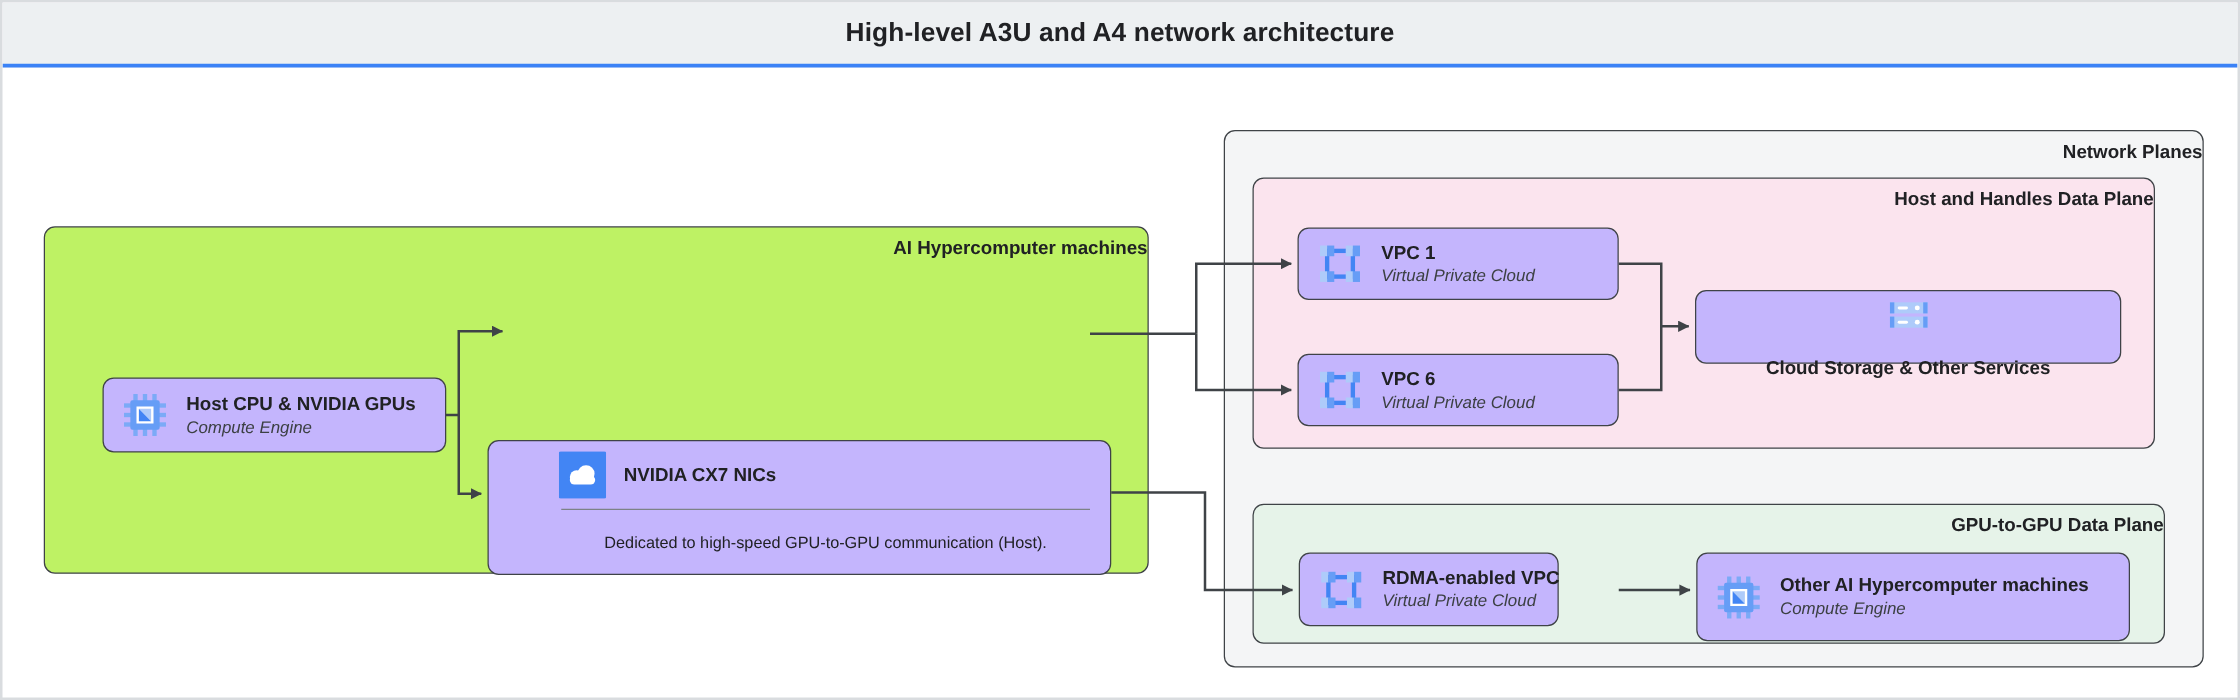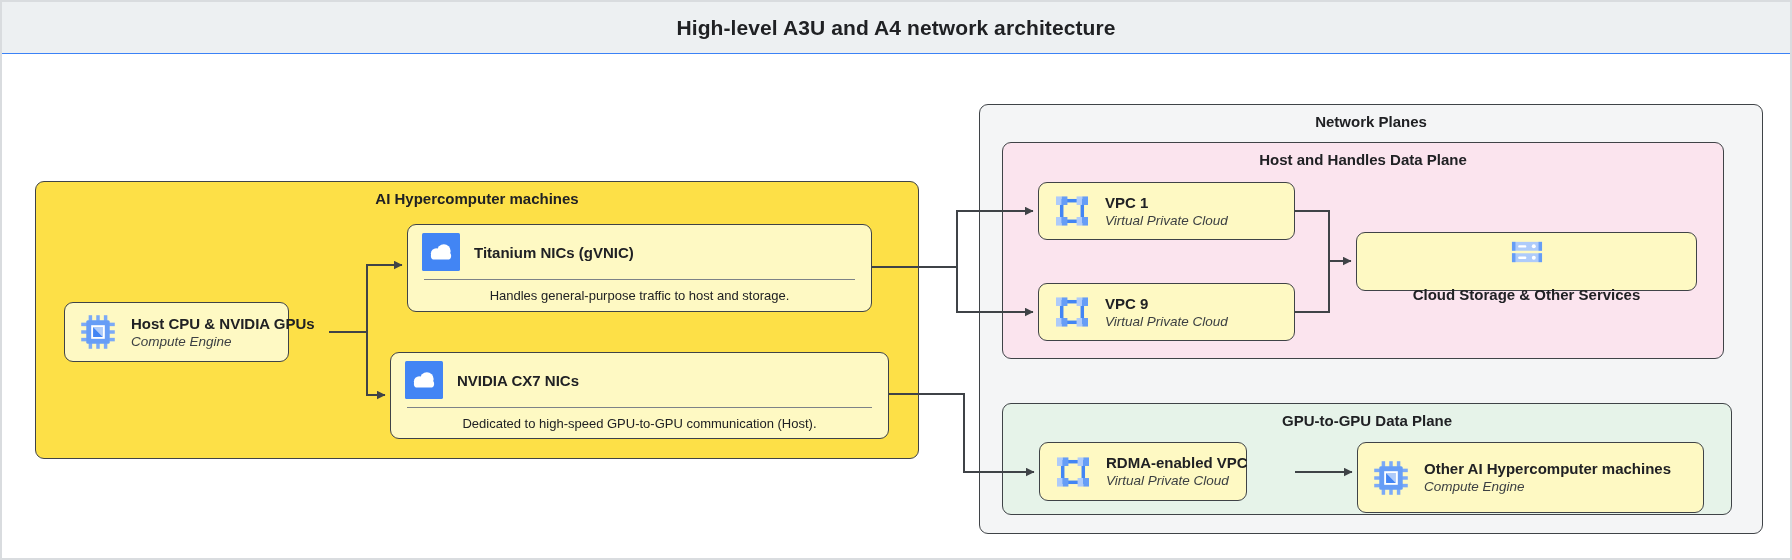--- a/index.html
+++ b/index.html
@@ -3,37 +3,37 @@
 <meta charset="utf-8">
 <style>
   html,body{margin:0;padding:0;background:#fff;}
   body{font-family:"Liberation Sans",sans-serif;-webkit-font-smoothing:antialiased;}
   #canvas{
     position:relative;width:1792px;height:560px;background:#ffffff;
     border:2px solid #d9dcdf;box-sizing:border-box;overflow:hidden;
   }
   .header{
     position:absolute;left:0;top:0;width:100%;height:52px;
-    background:#edf0f2;border-bottom:1px solid #3b82f6;
+    background:#edf0f2;border-bottom:3px solid #3b82f6;
     display:flex;align-items:center;justify-content:center;box-sizing:border-box;
   }
   .header .title{font-size:21px;font-weight:700;color:#202124;letter-spacing:.1px;}
   .group{
     position:absolute;border:1.5px solid #3f4347;border-radius:9px;box-sizing:border-box;
   }
   .group-label{
-    position:absolute;top:8px;left:0;width:100%;text-align:center;
+    position:absolute;top:8px;left:0;width:100%;text-align:right;
     font-size:15px;font-weight:700;color:#202124;
   }
-  .g-blue{background:#fde047;}
+  .g-blue{background:#bef264;}
   .g-gray{background:#f4f5f6;}
   .g-pink{background:#fbe4ee;}
   .g-green{background:#e6f3e9;}
   .card{
-    position:absolute;background:#fef9c3;border:1.5px solid #3f4347;border-radius:9px;
+    position:absolute;background:#c4b5fd;border:1.5px solid #3f4347;border-radius:9px;
     box-sizing:border-box;display:flex;align-items:center;gap:14px;padding:0 14px;
   }
   .card .icon{width:38px;height:38px;flex:0 0 auto;}
   .card .txt{display:flex;flex-direction:column;justify-content:center;}
   .card .t{font-size:15px;font-weight:700;color:#202124;line-height:19px;white-space:nowrap;}
   .card .s{font-size:13.5px;font-weight:400;color:#3c4043;line-height:18px;white-space:nowrap;font-style:italic;}
   .card.nic{flex-direction:column;align-items:stretch;gap:0;padding:0;}
   .nic-top{display:flex;align-items:center;gap:14px;padding:0 14px;height:54px;}
   .nic-div{border-top:1.5px solid #7d8287;margin:0 16px;}
   .nic-desc{
@@ -141,42 +141,32 @@
       <path d="M870,265 H955"></path>
       <path d="M955,265 V209 H1031" marker-end="url(#ah)"></path>
       <path d="M955,265 V310 H1031" marker-end="url(#ah)"></path>
       <path d="M887,392 H962 V470 H1032" marker-end="url(#ah)"></path>
       <path d="M1293,209 H1327 V310 H1293"></path>
       <path d="M1327,259 H1349" marker-end="url(#ah)"></path>
       <path d="M1293,470 H1350" marker-end="url(#ah)"></path>
     </g>
   </svg>
 
-  <div class="card" style="left:62px;top:300px;width:225px;height:60px;">
+  <div class="card" style="left:80px;top:300px;width:275px;height:60px;">
     <svg class="icon">
         <use href="#icon-chip"></use>
       </svg>
     <div class="txt">
       <div class="t">Host CPU &amp; NVIDIA GPUs</div>
       <div class="s">Compute Engine</div>
     </div>
   </div>
 
-  <div class="card nic" style="left:405px;top:222px;width:465px;height:88px;">
-    <div class="nic-top">
-      <svg class="icon">
-          <use href="#icon-cloud"></use>
-        </svg>
-      <div class="t">Titanium NICs (gVNIC)</div>
-    </div>
-    <div class="nic-div"></div>
-    <div class="nic-desc">Handles general-purpose traffic to host and storage.</div>
-  </div>
-
-  <div class="card nic" style="left:388px;top:350px;width:499px;height:87px;">
+
+  <div class="card nic" style="left:388px;top:350px;width:499px;height:108px;padding-left:42px;">
     <div class="nic-top">
       <svg class="icon">
           <use href="#icon-cloud"></use>
         </svg>
       <div class="t">NVIDIA CX7 NICs</div>
     </div>
     <div class="nic-div"></div>
     <div class="nic-desc">Dedicated to high-speed GPU-to-GPU communication (Host).</div>
   </div>
 
@@ -188,21 +178,21 @@
       <div class="t">VPC 1</div>
       <div class="s">Virtual Private Cloud</div>
     </div>
   </div>
 
   <div class="card" style="left:1036px;top:281px;width:257px;height:58px;">
     <svg class="icon">
         <use href="#icon-vpc"></use>
       </svg>
     <div class="txt">
-      <div class="t">VPC 9</div>
+      <div class="t">VPC 6</div>
       <div class="s">Virtual Private Cloud</div>
     </div>
   </div>
 
   <div class="card" style="left:1354px;top:230px;width:341px;height:59px;flex-direction:column;">
     <svg class="icon">
         <use href="#icon-storage"></use>
       </svg>
     <div class="txt">
       <div class="t">Cloud Storage &amp; Other Services</div>

